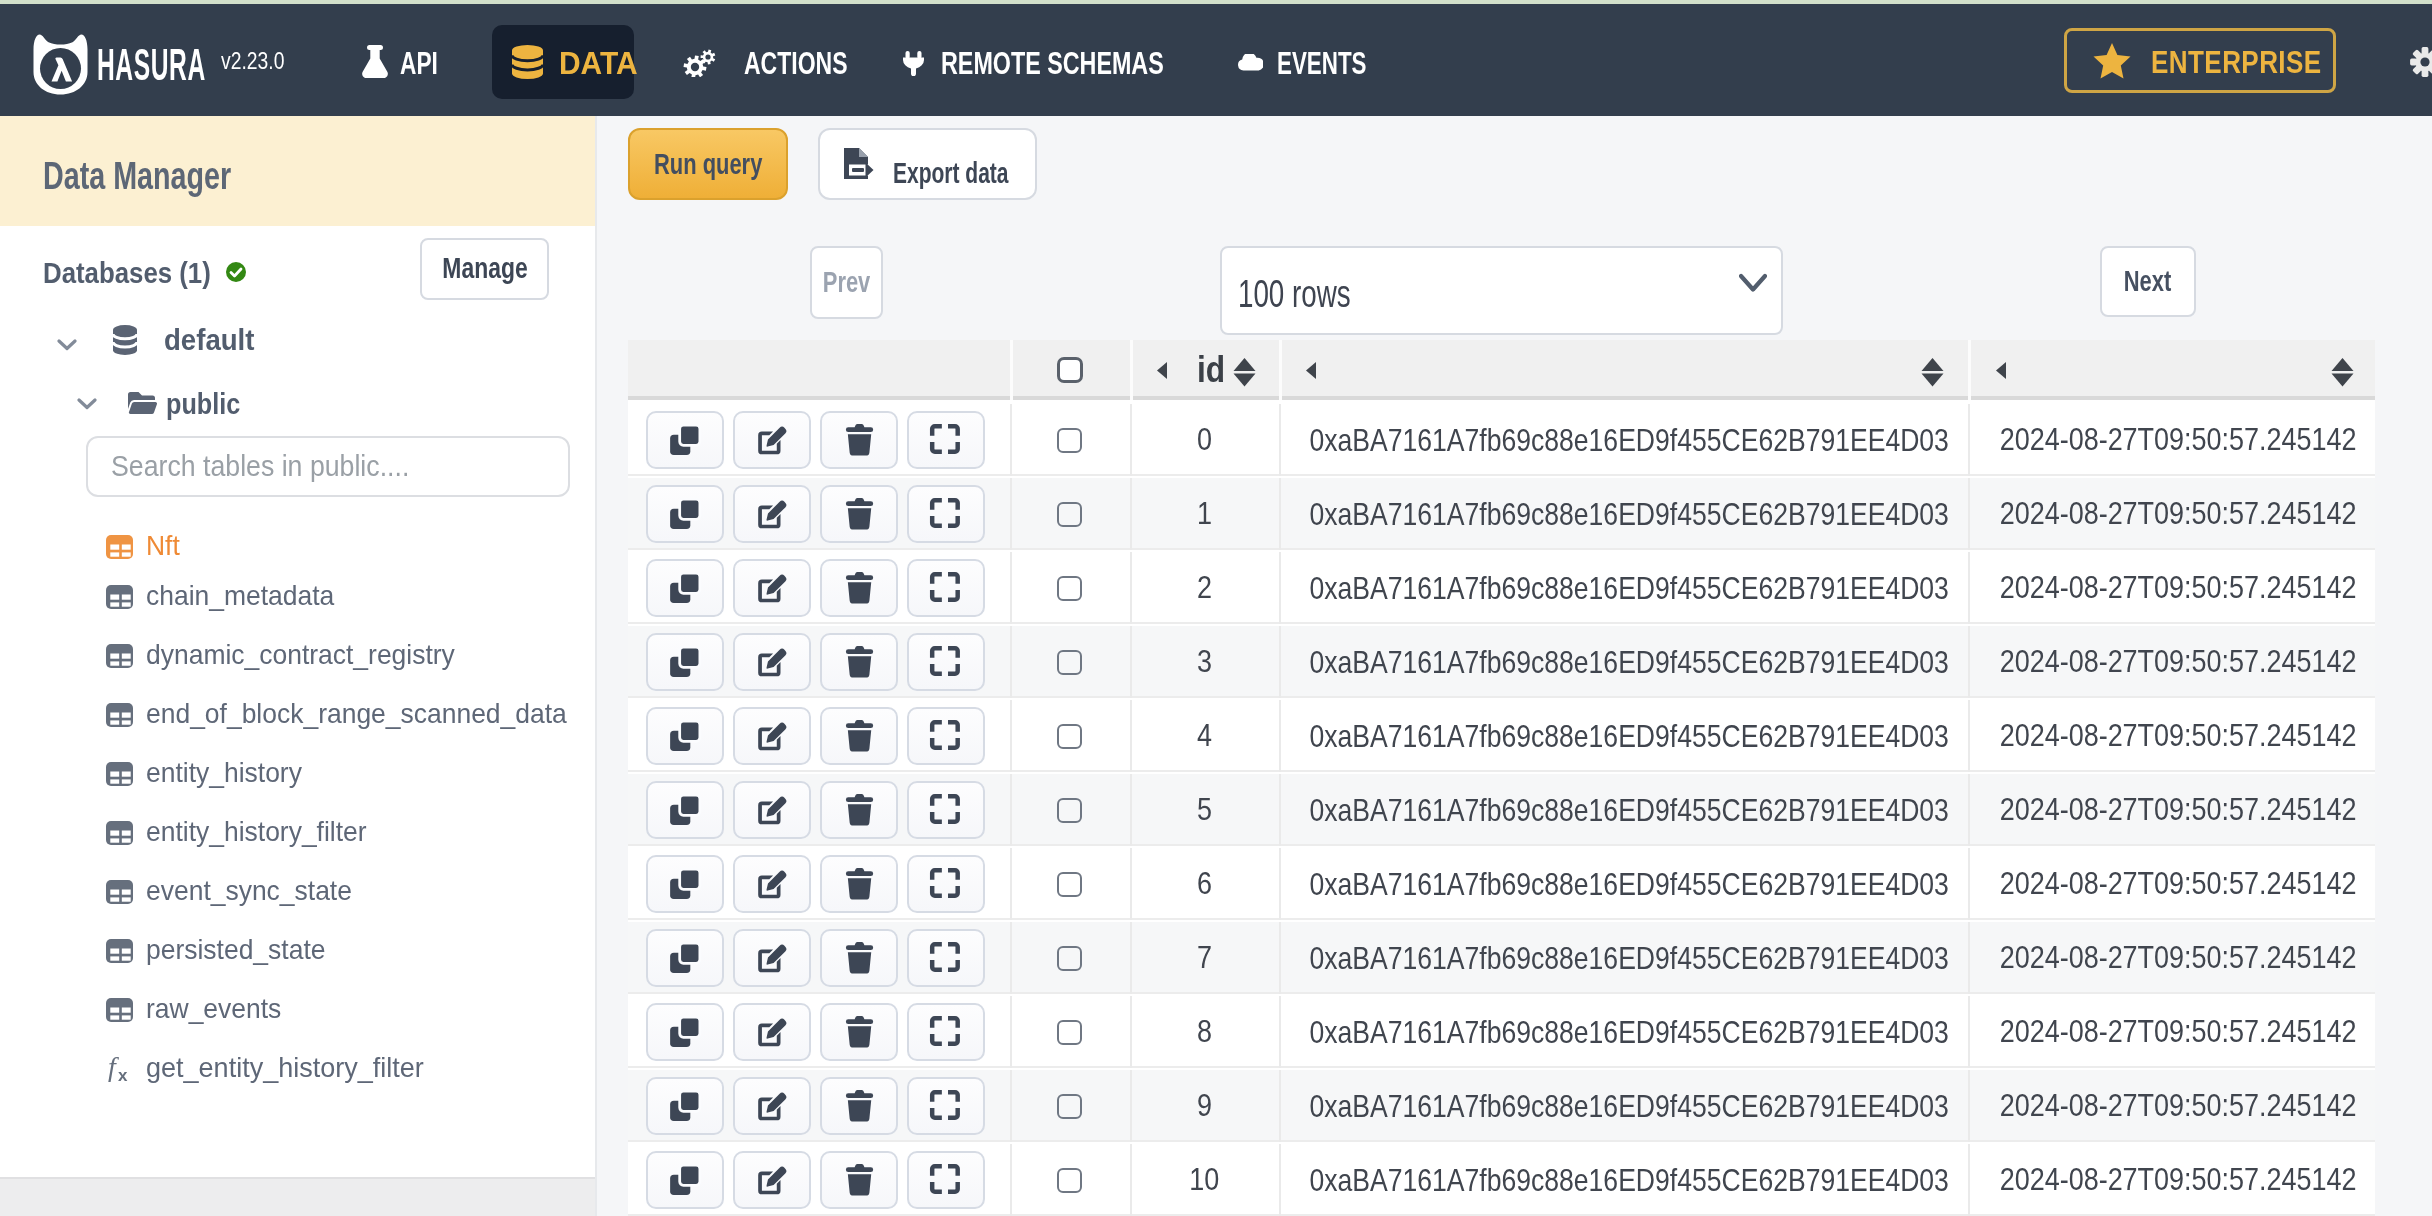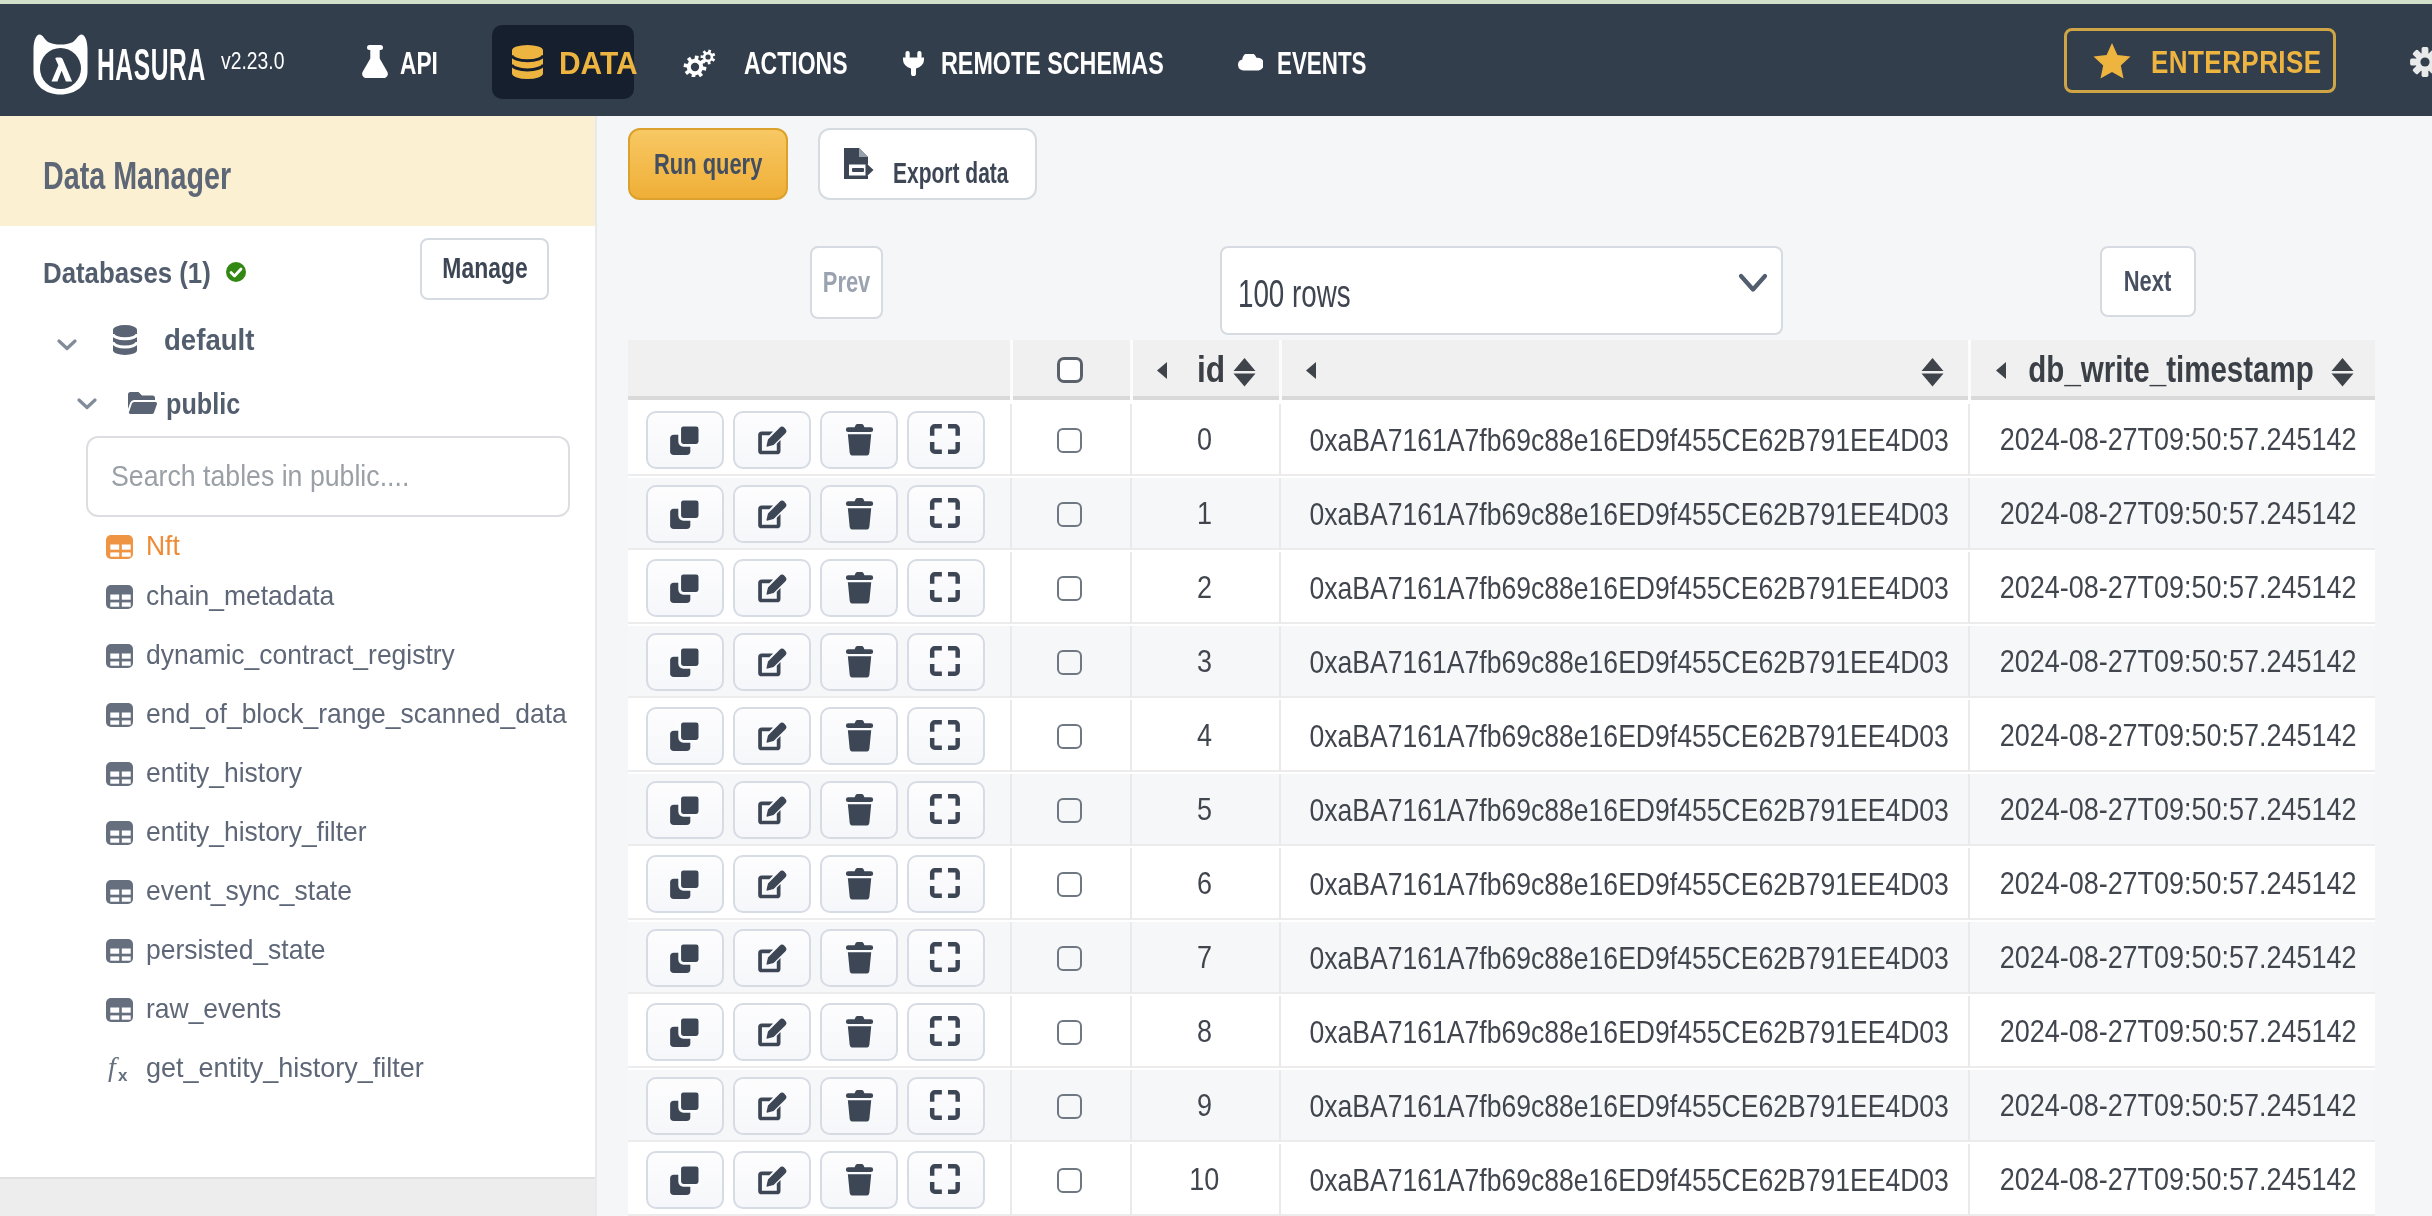--- a/index.html
+++ b/index.html
@@ -100,21 +100,21 @@
     </svg>
 <div class="abs" style="left:149px;top:207px;margin-left:15px;"><span class="sx" style="font-size:30px;color:#525d6e;font-weight:bold;transform:scaleX(0.92);transform-origin:0 50%">default</span></div>
 <svg class="abs" style="left:77px;top:281px" width="20" height="13" viewBox="0 0 20 13">
       <path d="M2,3 L10.0,10.5 L18,3" stroke="#828b99" stroke-width="3.2" fill="none" stroke-linecap="round" stroke-linejoin="round"></path>
     </svg>
 <svg class="abs" style="left:128px;top:274px" width="29" height="24" viewBox="0 0 29 24">
       <path d="M0,19 V4.5 a2.5,2.5 0 0 1 2.5,-2.5 h8 l3.5,3.5 h10.5 a2.5,2.5 0 0 1 2.5,2.5 V10 H6 a4,4 0 0 0 -3.7,2.5 Z" fill="#5b6474"></path>
       <path d="M6.2,12 h21.2 a1.6,1.6 0 0 1 1.5,2.2 l-2.9,8.2 a2.4,2.4 0 0 1 -2.3,1.6 H2.4 a1.5,1.5 0 0 1 -1.4,-2 l2.9,-8.4 a2.4,2.4 0 0 1 2.3,-1.6 Z" fill="#5b6474"></path>
     </svg>
 <div class="abs" style="left:166px;top:271px;"><span class="sx" style="font-size:30px;color:#525d6e;font-weight:bold;transform:scaleX(0.84);transform-origin:0 50%">public</span></div>
-<div class="abs" style="left:86px;top:320px;width:484px;height:81px;border:2px solid #dcdee2;border-radius:12px;background:#fff;display:flex;align-items:center;padding-left:23px">
+<div class="abs" style="left:86px;top:320px;width:484px;height:61px;border:2px solid #dcdee2;border-radius:12px;background:#fff;display:flex;align-items:center;padding-left:23px">
       <span class="sx" style="font-size:30px;color:#9aa0a6;transform:scaleX(0.89);transform-origin:0 50%">Search tables in public....</span>
     </div>
 </div>
 <svg class="abs" style="left:106px;top:535px" width="27" height="24" viewBox="0 0 27 24">
     <rect x="0" y="0" width="27" height="24" rx="5" fill="#ef9443"></rect>
     <rect x="4.3" y="9.5" width="8.9" height="5.2" fill="#fff"></rect>
     <rect x="15.8" y="9.5" width="8.9" height="5.2" fill="#fff"></rect>
     <rect x="4.3" y="17.4" width="8.9" height="4.3" fill="#fff"></rect>
     <rect x="15.8" y="17.4" width="8.9" height="4.3" fill="#fff"></rect>
   </svg>
@@ -233,23 +233,20 @@
 <svg class="abs" style="left:678px;top:22px" width="10" height="17" viewBox="0 0 10 17">
       <path d="M10,0 L10,17 L0,8.5 Z" fill="#3f444b"></path>
     </svg>
 <svg class="abs" style="left:1293px;top:18px" width="23" height="29" viewBox="0 0 23 29">
       <path d="M11.5,0 L22.5,13 L0.5,13 Z" fill="#3f444b"></path>
       <path d="M0.5,15.5 L22.5,15.5 L11.5,28.5 Z" fill="#3f444b"></path>
     </svg>
 <svg class="abs" style="left:1368px;top:22px" width="10" height="17" viewBox="0 0 10 17">
       <path d="M10,0 L10,17 L0,8.5 Z" fill="#3f444b"></path>
     </svg>
-<div class="cell hdr" style="left:1340px;top:0;width:407px;height:60px">
-      <span class="sx" style="transform:scaleX(0.82)">db_write_timestamp</span>
-    </div>
 <svg class="abs" style="left:1703px;top:18px" width="23" height="29" viewBox="0 0 23 29">
       <path d="M11.5,0 L22.5,13 L0.5,13 Z" fill="#3f444b"></path>
       <path d="M0.5,15.5 L22.5,15.5 L11.5,28.5 Z" fill="#3f444b"></path>
     </svg>
 <div class="abs" style="left:0;top:64px;width:1747px;height:72px;background:#ffffff;border-bottom:2px solid #ececec"></div>
 <div class="abs" style="left:382px;top:64px;width:2px;height:72px;background:#eaeaea"></div>
 <div class="abs" style="left:502px;top:64px;width:2px;height:72px;background:#eaeaea"></div>
 <div class="abs" style="left:651px;top:64px;width:2px;height:72px;background:#eaeaea"></div>
 <div class="abs" style="left:1340px;top:64px;width:2px;height:72px;background:#eaeaea"></div>
 <div class="abtn" style="left:18px;top:71px">

